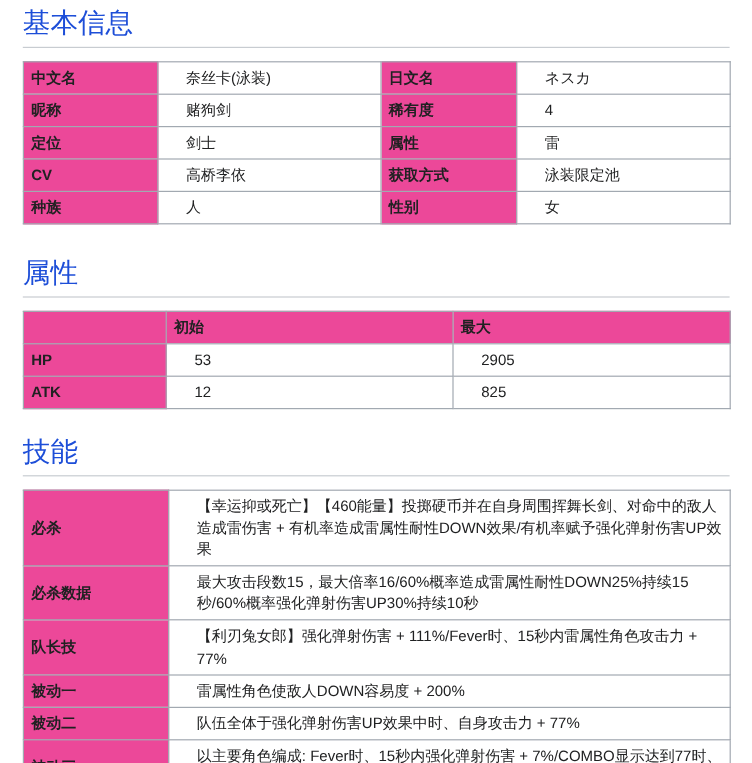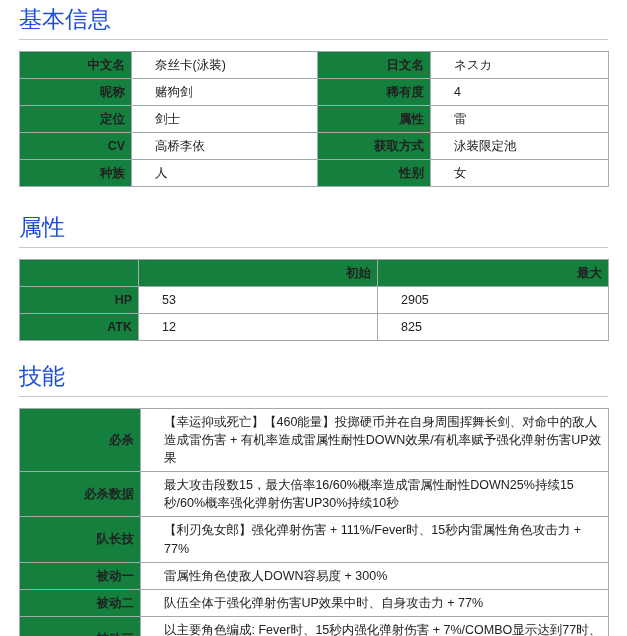--- a/index.html
+++ b/index.html
@@ -40,22 +40,22 @@
     table-layout: fixed;
   }
   table.wikitable td, table.wikitable th {
     border: 1px solid #a2a9b1;
     padding: 4px 6px;
     vertical-align: middle;
     line-height: 1.45;
     word-wrap: break-word;
   }
   table.wikitable th {
-    background: #15803d;
-    text-align: right;
+    background: #ec4899;
+    text-align: left;
     font-weight: bold;
   }
   table.wikitable td {
     text-align: left;
     padding-left: 23px;
   }
   .spacer-20 { height: 19px; }
   .spacer-15 { height: 14px; }
   .skill-desc { font-size: 12.5px; margin-top: 39px; }
   .indent-center { padding-left: 22px; }
@@ -164,21 +164,21 @@
       <tr>
         <th>必杀数据</th>
         <td class="skill-desc">最大攻击段数15，最大倍率16/60%概率造成雷属性耐性DOWN25%持续15秒/60%概率强化弹射伤害UP30%持续10秒</td>
       </tr>
       <tr>
         <th>队长技</th>
         <td class="skill-desc indent-center">【利刃兔女郎】强化弹射伤害 + 111%/Fever时、15秒内雷属性角色攻击力 + 77%</td>
       </tr>
       <tr>
         <th>被动一</th>
-        <td class="skill-desc">雷属性角色使敌人DOWN容易度 + 300%</td>
+        <td class="skill-desc">雷属性角色使敌人DOWN容易度 + 200%</td>
       </tr>
       <tr>
         <th>被动二</th>
         <td class="skill-desc">队伍全体于强化弹射伤害UP效果中时、自身攻击力 + 77%</td>
       </tr>
       <tr>
         <th>被动三</th>
         <td class="skill-desc">以主要角色编成: Fever时、15秒内强化弹射伤害 + 7%/COMBO显示达到77时、自身攻击力 + 77%[最大 + 154%]</td>
       </tr>
 

